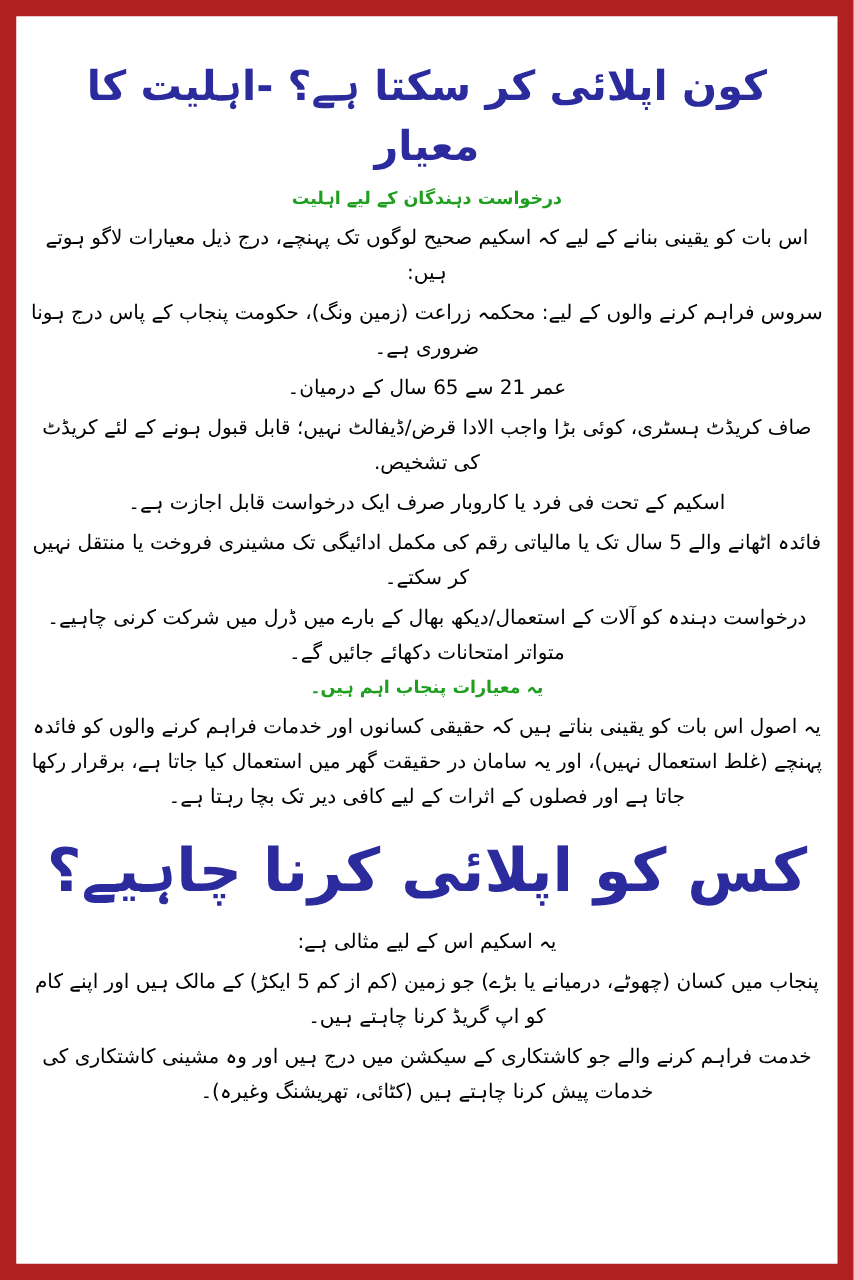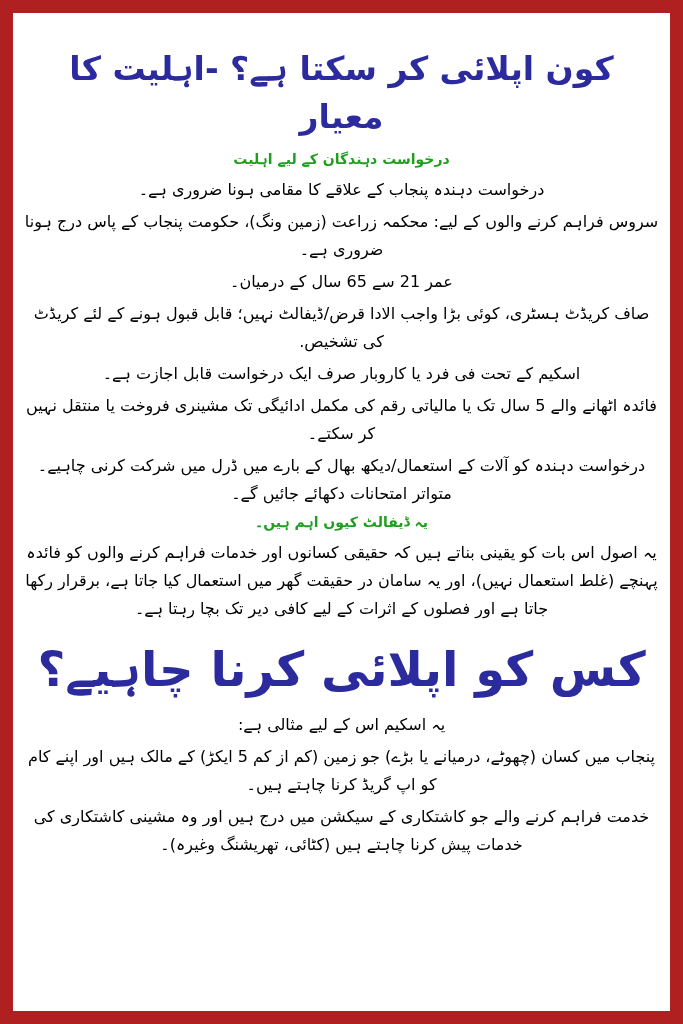--- a/index.html
+++ b/index.html
@@ -51,29 +51,29 @@
 </style>
 </head>
 <body>
 
 <div class="page">
 
   <h1 class="main-title">کون اپلائی کر سکتا ہے؟ -اہلیت کا معیار</h1>
 
   <h2 class="green-heading">درخواست دہندگان کے لیے اہلیت</h2>
 
-  <p class="line">درخواست دہندہ پنجاب کے علاقے کا مقامی ہونا ضروری ہے۔</p>
+  <p class="line">اس بات کو یقینی بنانے کے لیے کہ اسکیم صحیح لوگوں تک پہنچے، درج ذیل معیارات لاگو ہوتے ہیں:</p>
   <p class="line">سروس فراہم کرنے والوں کے لیے: محکمہ زراعت (زمین ونگ)، حکومت پنجاب کے پاس درج ہونا ضروری ہے۔</p>
   <p class="line">عمر 21 سے 65 سال کے درمیان۔</p>
   <p class="line">صاف کریڈٹ ہسٹری، کوئی بڑا واجب الادا قرض/ڈیفالٹ نہیں؛ قابل قبول ہونے کے لئے کریڈٹ کی تشخیص.</p>
   <p class="line">اسکیم کے تحت فی فرد یا کاروبار صرف ایک درخواست قابل اجازت ہے۔</p>
   <p class="line">فائدہ اٹھانے والے 5 سال تک یا مالیاتی رقم کی مکمل ادائیگی تک مشینری فروخت یا منتقل نہیں کر سکتے۔</p>
   <p class="line">درخواست دہندہ کو آلات کے استعمال/دیکھ بھال کے بارے میں ڈرل میں شرکت کرنی چاہیے۔ متواتر امتحانات دکھائے جائیں گے۔</p>
 
-  <h2 class="green-heading">یہ ڈیفالٹ کیوں اہم ہیں۔</h2>
+  <h2 class="green-heading">یہ معیارات پنجاب اہم ہیں۔</h2>
   <p class="line">یہ اصول اس بات کو یقینی بناتے ہیں کہ حقیقی کسانوں اور خدمات فراہم کرنے والوں کو فائدہ پہنچے (غلط استعمال نہیں)، اور یہ سامان در حقیقت گھر میں استعمال کیا جاتا ہے، برقرار رکھا جاتا ہے اور فصلوں کے اثرات کے لیے کافی دیر تک بچا رہتا ہے۔</p>
 
   <h1 class="who-title">کس کو اپلائی کرنا چاہیے؟</h1>
 
   <p class="line">یہ اسکیم اس کے لیے مثالی ہے:</p>
   <p class="line">پنجاب میں کسان (چھوٹے، درمیانے یا بڑے) جو زمین (کم از کم 5 ایکڑ) کے مالک ہیں اور اپنے کام کو اپ گریڈ کرنا چاہتے ہیں۔</p>
   <p class="line">خدمت فراہم کرنے والے جو کاشتکاری کے سیکشن میں درج ہیں اور وہ مشینی کاشتکاری کی خدمات پیش کرنا چاہتے ہیں (کٹائی، تھریشنگ وغیرہ)۔</p>
 
 </div>
 

